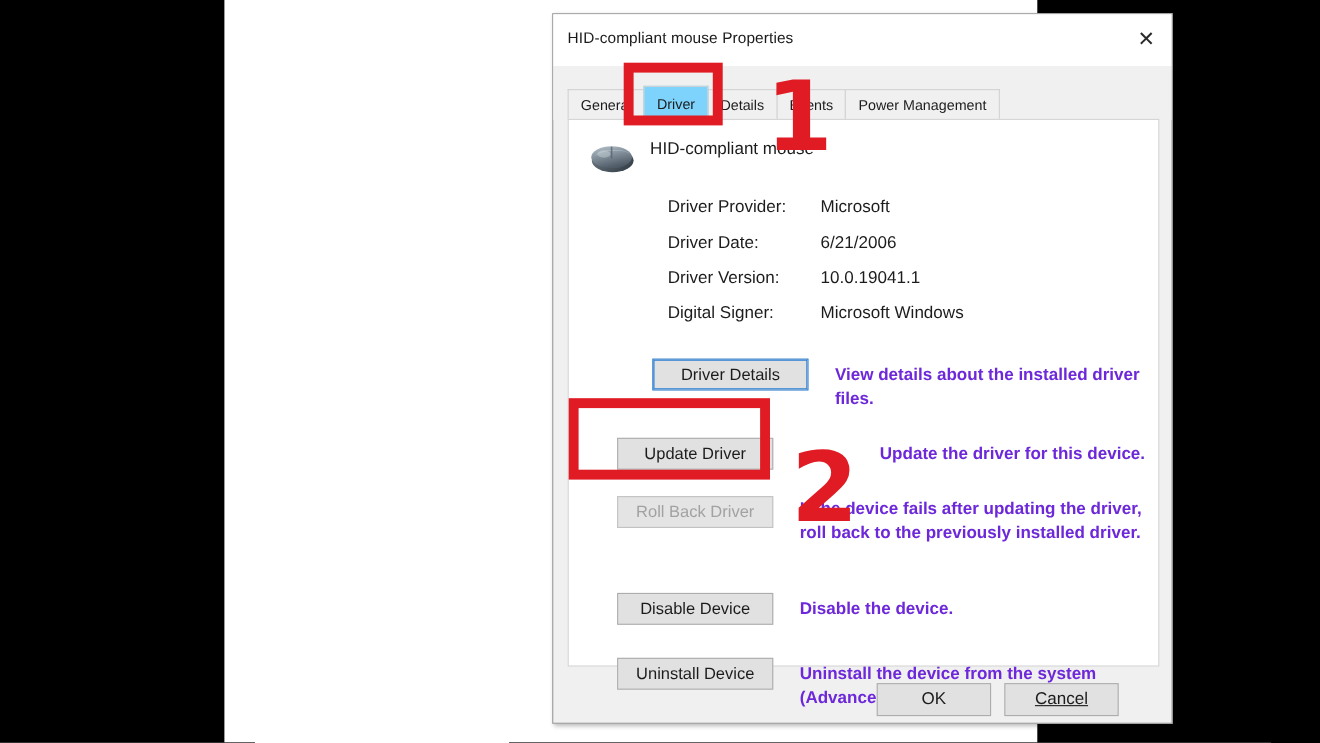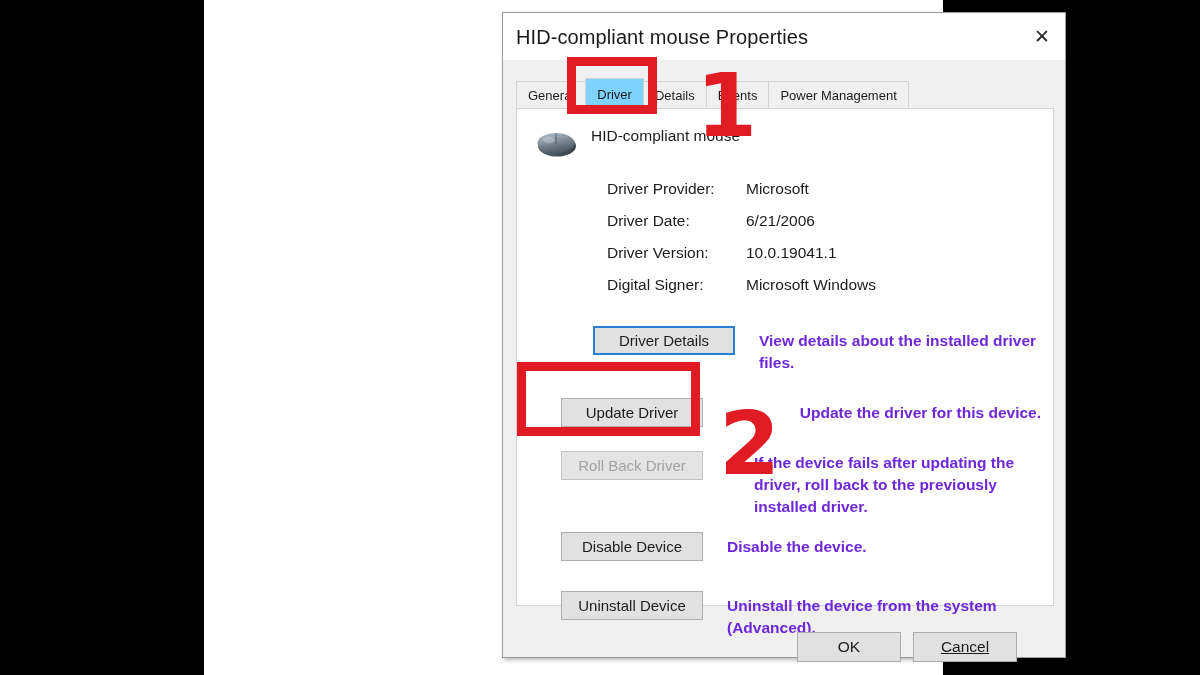--- a/index.html
+++ b/index.html
@@ -47,21 +47,21 @@
   .titlebar {
     position: relative;
     height: 47px;
     background: #ffffff;
     box-sizing: border-box;
   }
   .title-text {
     position: absolute;
     left: 13px;
     top: 13px;
-    font-size: 20px;
+    font-size: 14px;
     color: #1a1a1a;
     letter-spacing: 0.1px;
     white-space: nowrap;
   }
   .close-btn {
     position: absolute;
     right: 0px;
     top: 0px;
     width: 46px;
     height: 47px;
@@ -227,21 +227,21 @@
   
   .footer {
     position: absolute;
     left: 0;
     bottom: 0;
     width: 100%;
     height: 50px;
   }
   .footer-btn {
     position: absolute;
-    top: 25px;
+    top: 14px;
     width: 104px;
     height: 30px;
     background: #e1e1e1;
     border: 1px solid #adadad;
     box-sizing: border-box;
     display: flex;
     align-items: center;
     justify-content: center;
     font-size: 15.5px;
     color: #1c1c1c;
@@ -356,21 +356,21 @@
           <div class="action-row" style="margin-bottom:24px;margin-left:32px;">
             <div class="btn focused">Driver Details</div>
             <div class="action-desc">View details about the installed driver files.</div>
           </div>
 
           <div class="action-row" style="margin-bottom:24px;justify-content:space-between;">
             <div class="btn">Update Driver</div>
             <div class="action-desc">Update the driver for this device.</div>
           </div>
 
-          <div class="action-row" style="margin-bottom:14px;gap:27px;">
+          <div class="action-row" style="margin-bottom:43px;">
             <div class="btn disabled">Roll Back Driver</div>
             <div class="action-desc" style="padding-top:1px;">If the device fails after updating the driver, roll back to the previously installed driver.</div>
           </div>
 
           <div class="action-row" style="margin-bottom:30px;">
             <div class="btn">Disable Device</div>
             <div class="action-desc">Disable the device.</div>
           </div>
 
           <div class="action-row">

